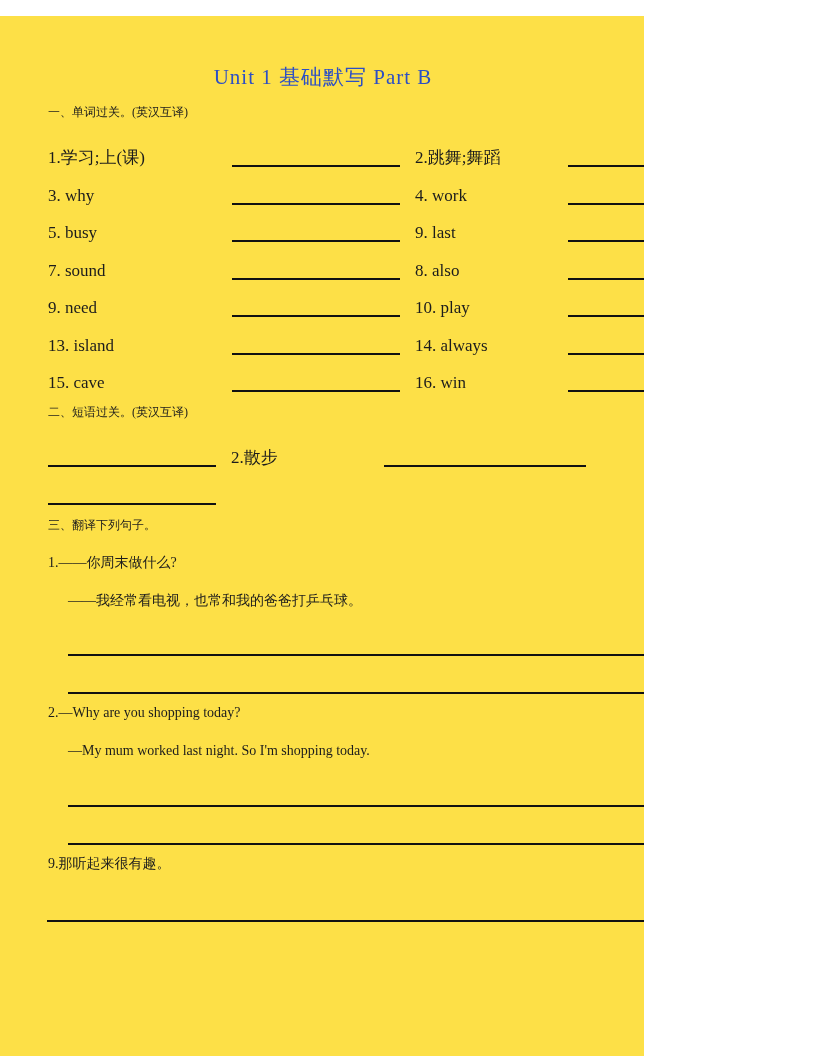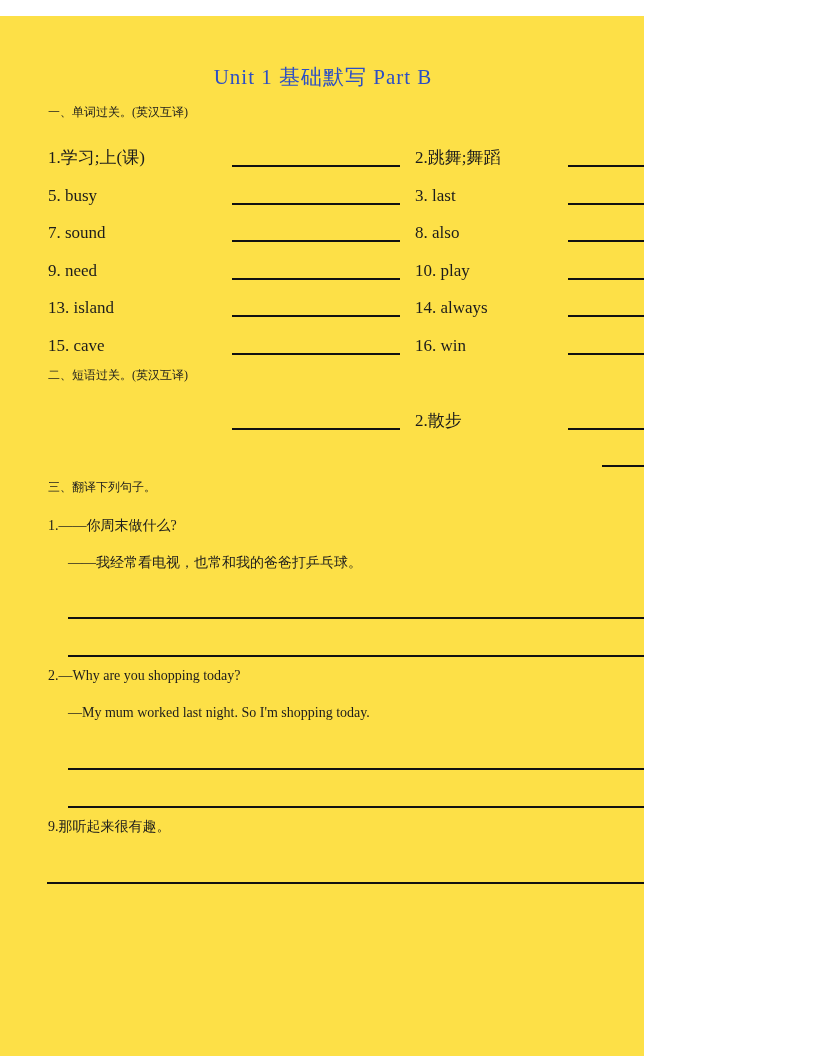--- a/index.html
+++ b/index.html
@@ -25,21 +25,20 @@
   .heading {
     font-size:12px;
     line-height:37.5px;
     white-space:nowrap;
   }
   .word-row {
     display:flex;
     align-items:flex-end;
     height:37.5px;
     width:722px;
-    justify-content:flex-end;
   }
   .word-row .lbl { font-size:17px; line-height:22px; white-space:nowrap; }
   .lbl-l { width:184px; }
   .lbl-r { width:153px; }
   .gap { width:15px; }
   .blank {
     border-bottom:2px solid #111;
     height:10px;
     margin-bottom:2px;
   }
@@ -66,24 +65,31 @@
   <div class="heading">一、单词过关。(英汉互译)</div>
 
   <div class="word-row">
     <span class="lbl lbl-l">1.学习;上(课)</span>
     <span class="blank blank-l"></span>
     <span class="gap"></span>
     <span class="lbl lbl-r">2.跳舞;舞蹈</span>
     <span class="blank blank-r"></span>
   </div>
   <div class="word-row">
+    <span class="lbl lbl-l">3. why</span>
+    <span class="blank blank-l"></span>
+    <span class="gap"></span>
+    <span class="lbl lbl-r">4. work</span>
+    <span class="blank blank-r"></span>
+  </div>
+  <div class="word-row">
     <span class="lbl lbl-l">5. busy</span>
     <span class="blank blank-l"></span>
     <span class="gap"></span>
-    <span class="lbl lbl-r">3. last</span>
+    <span class="lbl lbl-r">9. last</span>
     <span class="blank blank-r"></span>
   </div>
   <div class="word-row">
     <span class="lbl lbl-l">7. sound</span>
     <span class="blank blank-l"></span>
     <span class="gap"></span>
     <span class="lbl lbl-r">8. also</span>
     <span class="blank blank-r"></span>
   </div>
   <div class="word-row">

